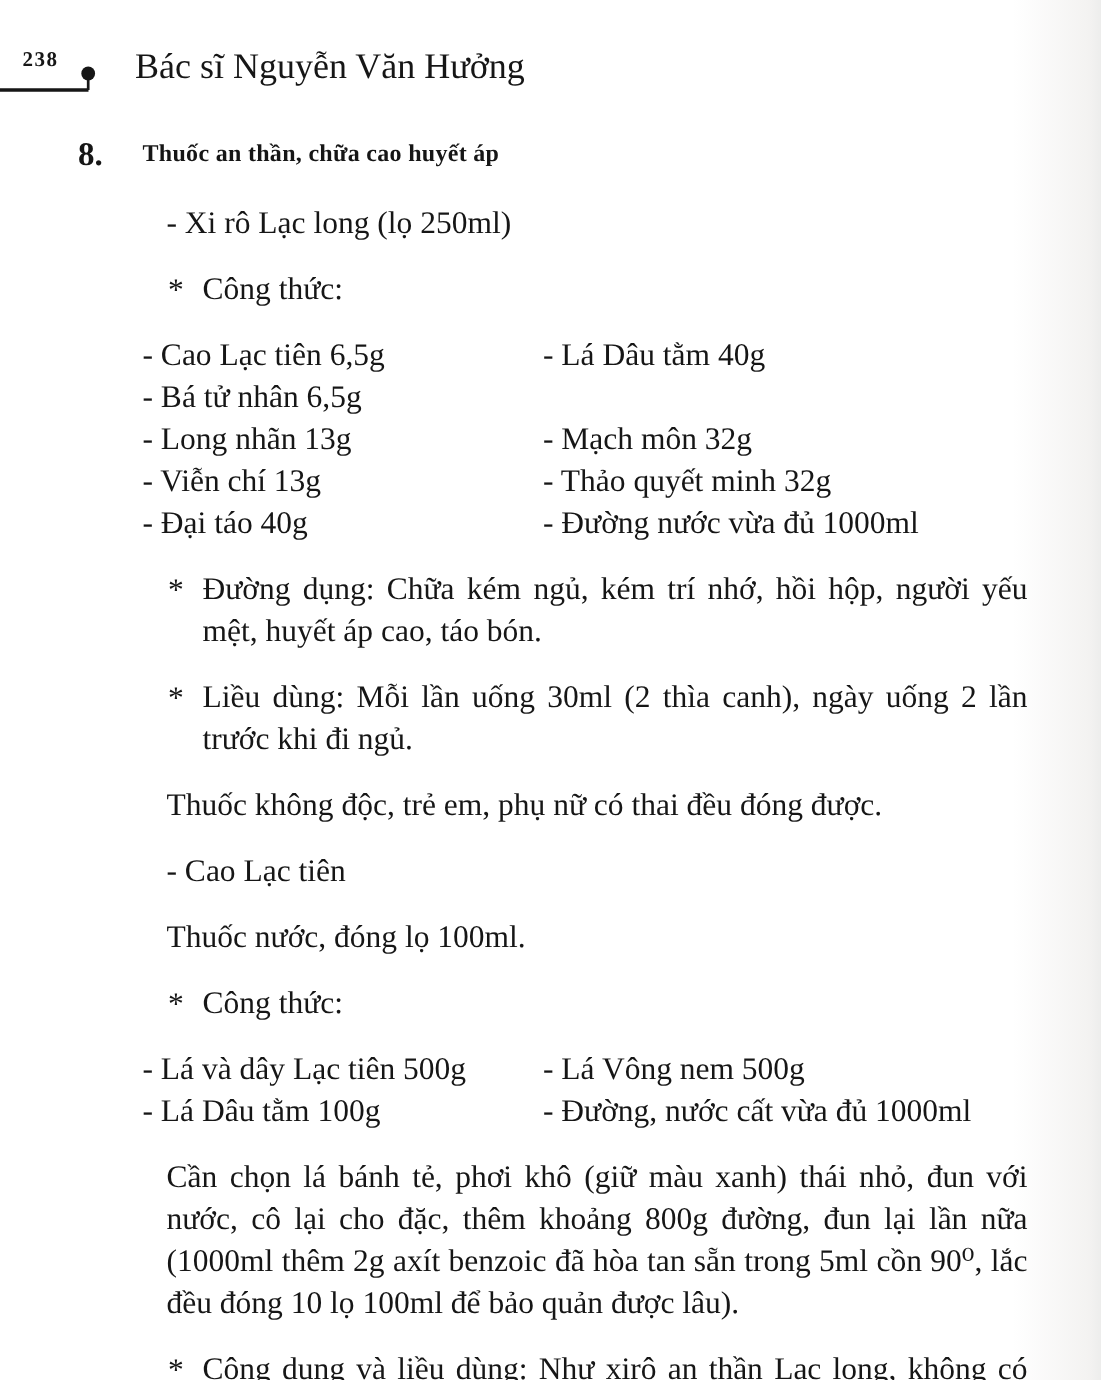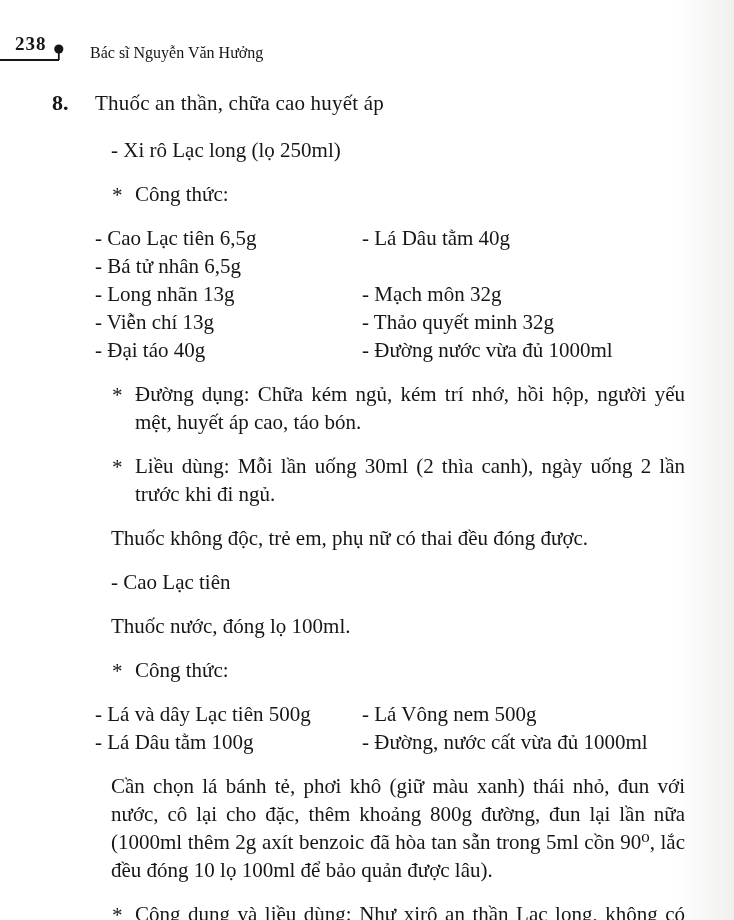--- a/index.html
+++ b/index.html
@@ -10,35 +10,34 @@
     background: linear-gradient(90deg, #ffffff 0%, #ffffff 92%, #f3f2f1 99%, #ededec 100%);
     font-family: "Liberation Serif", "DejaVu Serif", serif;
     color: #161616;
     overflow: hidden;
   }
 
   
   .running-head { position: absolute; top: 0; left: 0; width: 100%; height: 70px; }
   .pagenum {
     position: absolute; left: 15px; top: 33px;
-    font-size: 19px; font-weight: bold; letter-spacing: 1px;
+    font-size: 14px; font-weight: bold; letter-spacing: 1px;
   }
   .head-rule { position: absolute; left: 0; top: 41px; }
   .author {
     position: absolute; left: 90px; top: 32px;
-    font-size: 16px;
-    margin-top: 12px;
+    font-size: 24px;
   }
 
   
   .content { position: absolute; left: 95px; top: 88px; width: 606px; }
 
   .title-row { position: relative; line-height: 30px; margin-bottom: 2px; }
   .sec-num { position: absolute; left: -43px; font-size: 22px; font-weight: bold; }
-  .sec-title { font-size: 21px; font-weight: normal; letter-spacing: 0.2px; }
+  .sec-title { font-size: 16px; font-weight: bold; letter-spacing: 0.2px; }
 
   .line { margin: 16px; font-size: 21px; line-height: 28px; }
   .just { text-align: justify; }
 
   .starred { position: relative; padding-left: 24px; }
   .starred .bullet { position: absolute; left: 1px; top: 1px; font-style: normal; }
   .ital { }
 
   .formula { width: 100%; }
   .frow { display: flex; font-size: 21px; line-height: 28px; }

